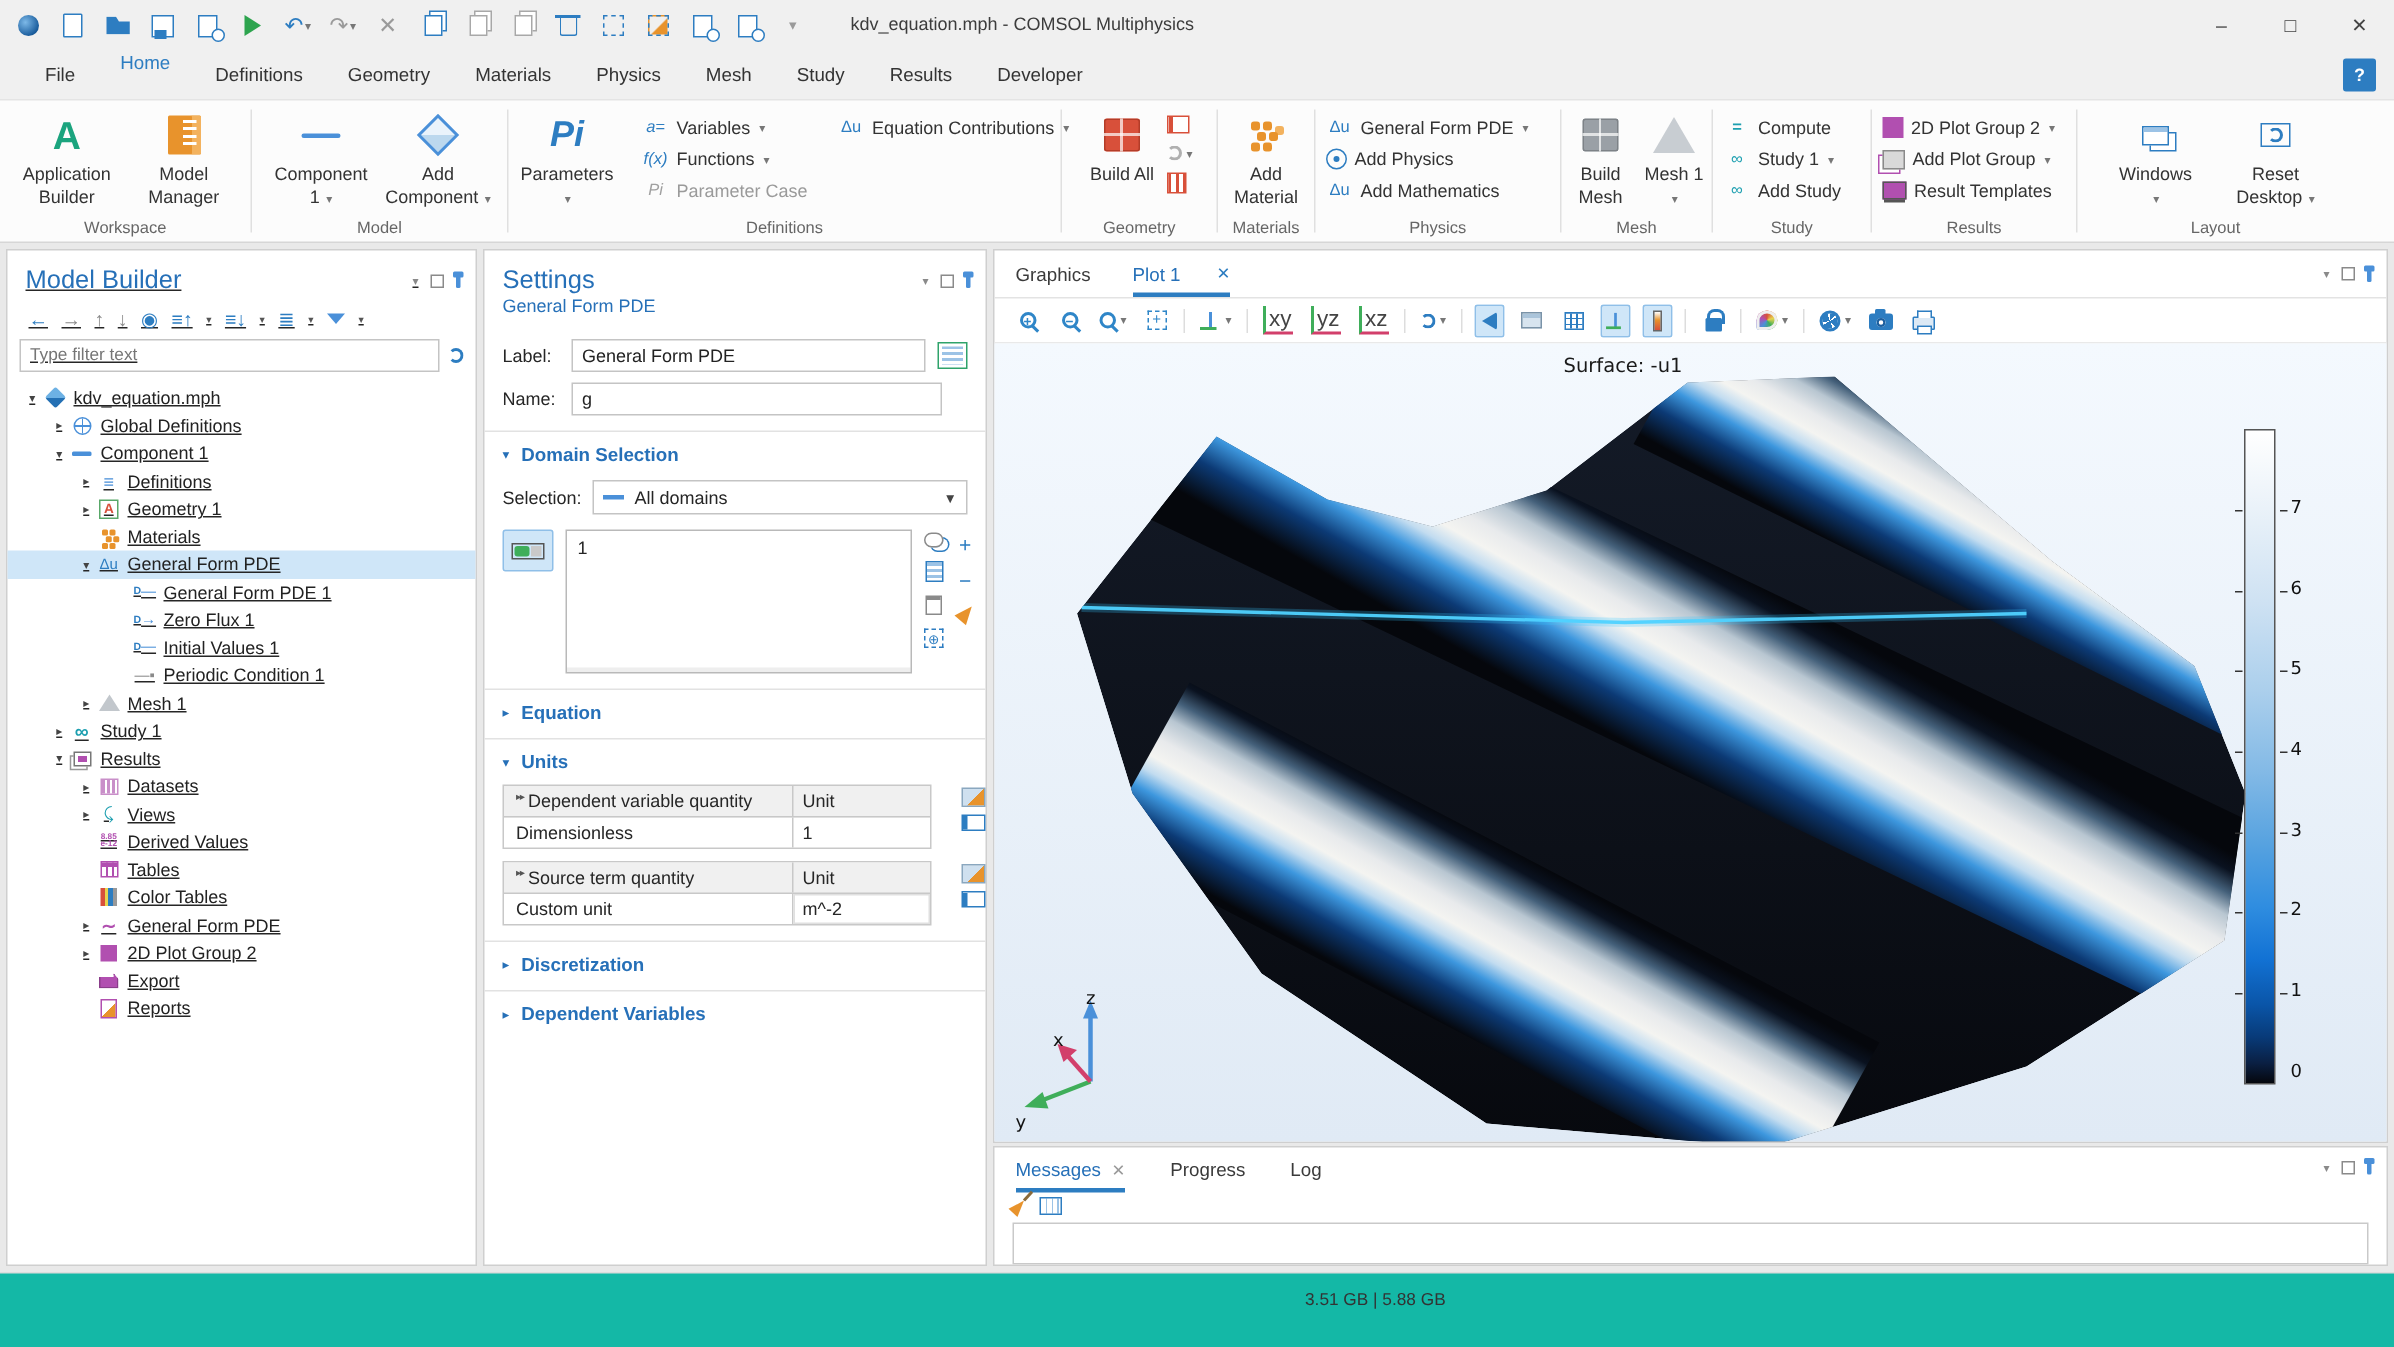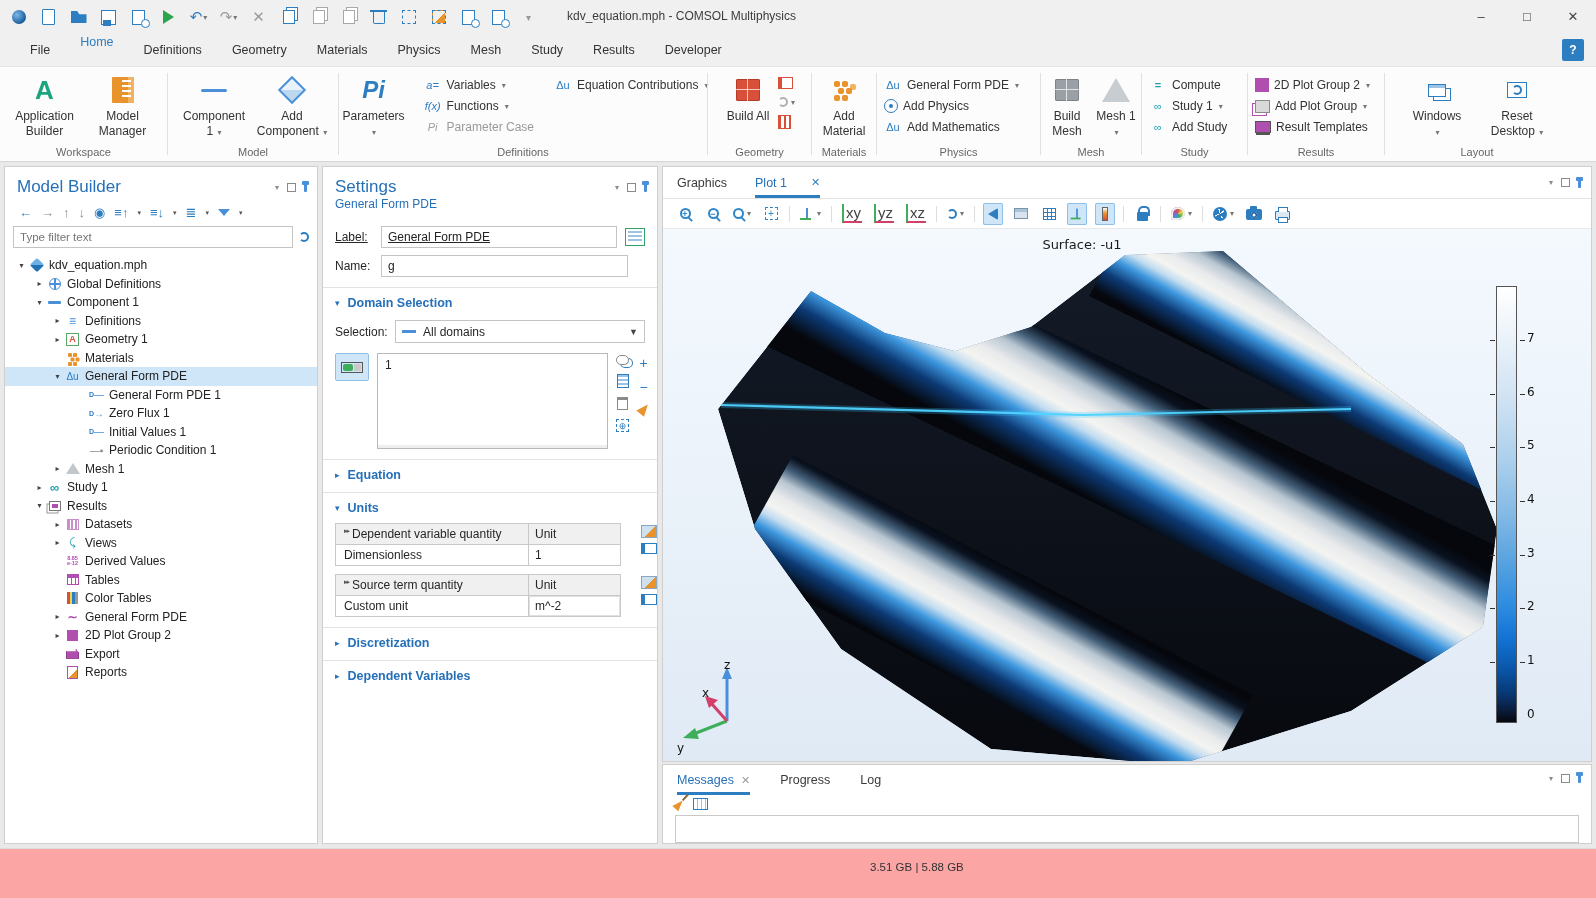--- a/index.html
+++ b/index.html
@@ -84,21 +84,21 @@
   .workarea { position:absolute; top:162px; left:0; right:0; bottom:50px; background:#e9e9e9; }
   .panel { position:absolute; background:#fff; border:1px solid #cfcfcf; }
   .phead { display:flex; align-items:center; padding:10px 10px 2px 12px; }
   .ptitle { color:#2670b8; font-size:17px; }
   .pctrl { margin-left:auto; display:flex; gap:8px; align-items:center; color:#8a8a8a; }
   .pctrl .sq { width:9px; height:9px; border:1.3px solid #8a8a8a; }
   .pin { width:3px; height:10px; background:#4a90d9; border-radius:1px; position:relative; }
   .pin::before { content:""; position:absolute; top:-1px; left:-2px; width:7px; height:4px; background:#4a90d9; border-radius:1px; }
 
   
-  #mb { left:4px; top:4px; width:314px; bottom:4px; }
+  #mb { left:4px; top:4px; width:314px; bottom:4px;text-decoration:underline; }
   .mbtools { display:flex; align-items:center; gap:9px; padding:6px 10px 6px 14px; color:#8a8a8a; font-size:13px; }
   .mbtools .blue { color:#2d7dc1; }
   .mini-caret { font-size:7px; color:#555; }
   .funnel { width:0; height:0; border-left:6px solid transparent; border-right:6px solid transparent; border-top:7px solid #4a90d9; }
   .filterrow { display:flex; align-items:center; gap:6px; padding:0 8px 6px 8px; }
   .filterrow input { flex:1; height:22px; border:1px solid #c4c4c4; padding:0 6px; font-size:11.5px; color:#888; font-family:inherit; }
   .tree { padding-top:2px; }
   .trow { display:flex; align-items:center; height:18.5px; white-space:nowrap; }
   .trow.sel { background:#cfe6f8; }
   .tw { width:13px; font-size:8px; color:#444; text-align:center; flex:none; }
@@ -221,21 +221,21 @@
   .msgtab.active { color:#2670b8; box-shadow:inset 0 -3px 0 #2d7dc1; }
   .msgtab .x { color:#9a9a9a; font-size:11px; }
   .msgtools { display:flex; align-items:center; gap:10px; padding:3px 0 3px 12px; }
   .broom { width:0; height:0; border-left:4px solid transparent; border-right:4px solid transparent; border-bottom:11px solid #e8932c; transform:rotate(42deg); position:relative; }
   .broom::before { content:""; position:absolute; left:-1px; top:-8px; width:2px; height:8px; background:#8a6a3a; }
   .tbl-mail { width:15px; height:12px; border:1.5px solid #2d7dc1; background:repeating-linear-gradient(90deg, transparent 0 3px, #9cc3e6 3px 4px); }
   .msgbox { margin:2px 12px 0 12px; height:28px; border:1px solid #c9c9c9; background:#fff; }
   .msg-ctrl { position:absolute; right:10px; top:8px; display:flex; gap:8px; align-items:center; color:#8a8a8a; }
 
   
-  .statusbar { position:absolute; left:0; right:0; bottom:0; height:50px; background:#fca5a5; border-top:1px solid #dcdcdc; }
+  .statusbar { position:absolute; left:0; right:0; bottom:0; height:50px; background:#14b8a6; border-top:1px solid #dcdcdc; }
   .statustext { position:absolute; left:870px; top:12px; font-size:11.5px; color:#333; }
 </style>
 </head>
 <body>
 
 <div class="app">
 
   <div class="titlebar">
     <div class="qat">
       <span class="ti">
@@ -351,21 +351,21 @@
               <span class="diamond"></span>
             </span>
           <span><span>Add Component</span> <span class="caret-s">▾</span></span>
         </div>
       </div>
       <div class="rgl">Model</div>
     </div>
     <div class="rsep"></div>
 
     <div class="rgroup" style="width:368px">
-      <div class="rgc" style="justify-content:center; padding-left:6px; gap:14px;">
+      <div class="rgc" style="justify-content:flex-start; padding-left:6px; gap:14px;">
         <div class="rbig" style="width:68px">
           <span class="rbigicon">
               <span class="pi-big">Pi</span>
             </span>
           <span><span>Parameters</span><br><span class="caret-s">▾</span></span>
         </div>
         <div class="rsmallcol">
           <div class="rsmall">
               <span class="ric-s">a=</span>
               <span>Variables</span>
@@ -715,21 +715,21 @@
       <div class="phead">
         <span class="ptitle">Settings</span>
         <span class="pctrl">
           <span style="font-size:8px;">▾</span>
           <span class="sq"></span>
           <span class="pin"></span>
         </span>
       </div>
       <div class="sub">General Form PDE</div>
 
-      <div class="frow" style="margin-top:8px;text-decoration:underline;">
+      <div class="frow" style="margin-top:8px;">
         <label>Label:</label>
         <input style="flex: 1 1 0%;" value="General Form PDE">
         <span class="rename-ic"></span>
       </div>
       <div class="frow">
         <label>Name:</label>
         <input style="width: 247px;" value="g">
       </div>
 
       <div class="sec">

